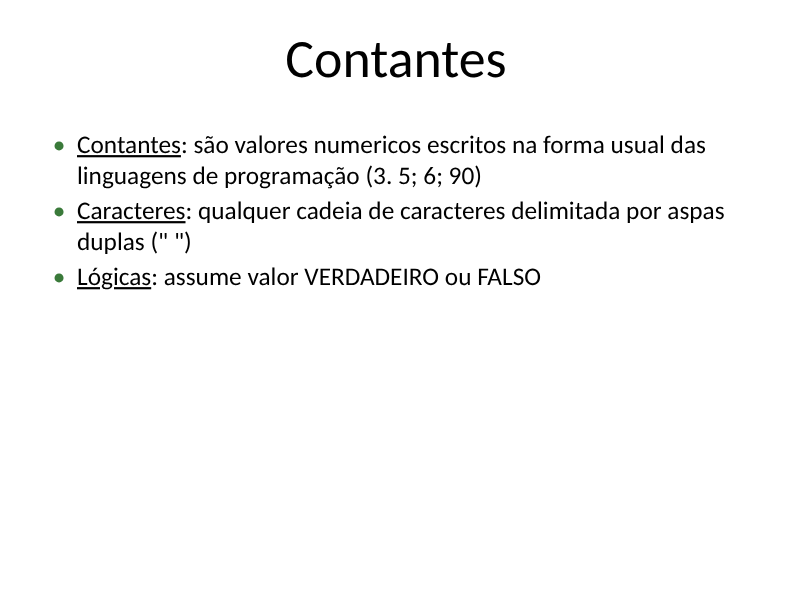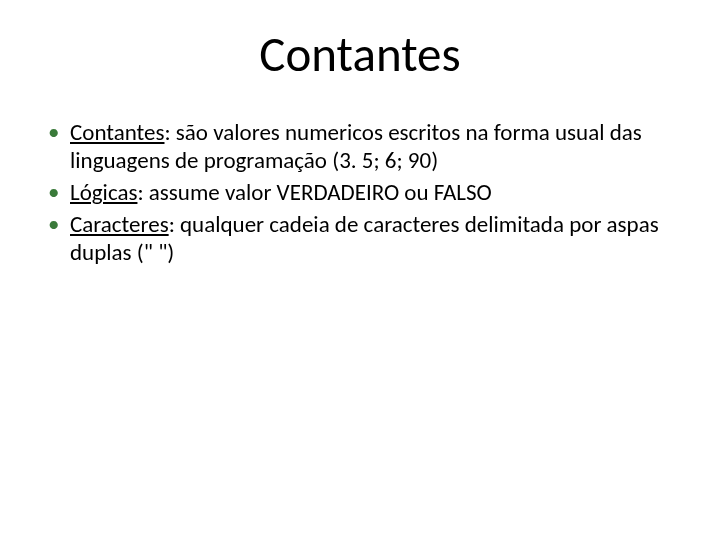--- a/index.html
+++ b/index.html
@@ -66,24 +66,24 @@
 
 <div class="slide">
 
   <h1 class="title">Contantes</h1>
 
   <ul class="bullets">
     <li>
       <span class="term">Contantes</span><span>: </span><span>são valores numericos escritos na forma usual das linguagens de programação (3. 5; 6; 90)</span>
     </li>
     <li>
-      <span class="term">Lógicas</span><span>: </span><span>assume valor VERDADEIRO ou FALSO</span>
+      <span class="term">Caracteres</span><span>: </span><span>qualquer cadeia de caracteres delimitada por aspas duplas ("  ")</span>
     </li>
     <li>
-      <span class="term">Caracteres</span><span>: </span><span>qualquer cadeia de caracteres delimitada por aspas duplas ("  ")</span>
+      <span class="term">Lógicas</span><span>: </span><span>assume valor VERDADEIRO ou FALSO</span>
     </li>
   </ul>
 
   <div class="codeblock">
     
     
   </div>
 
 </div>
 

